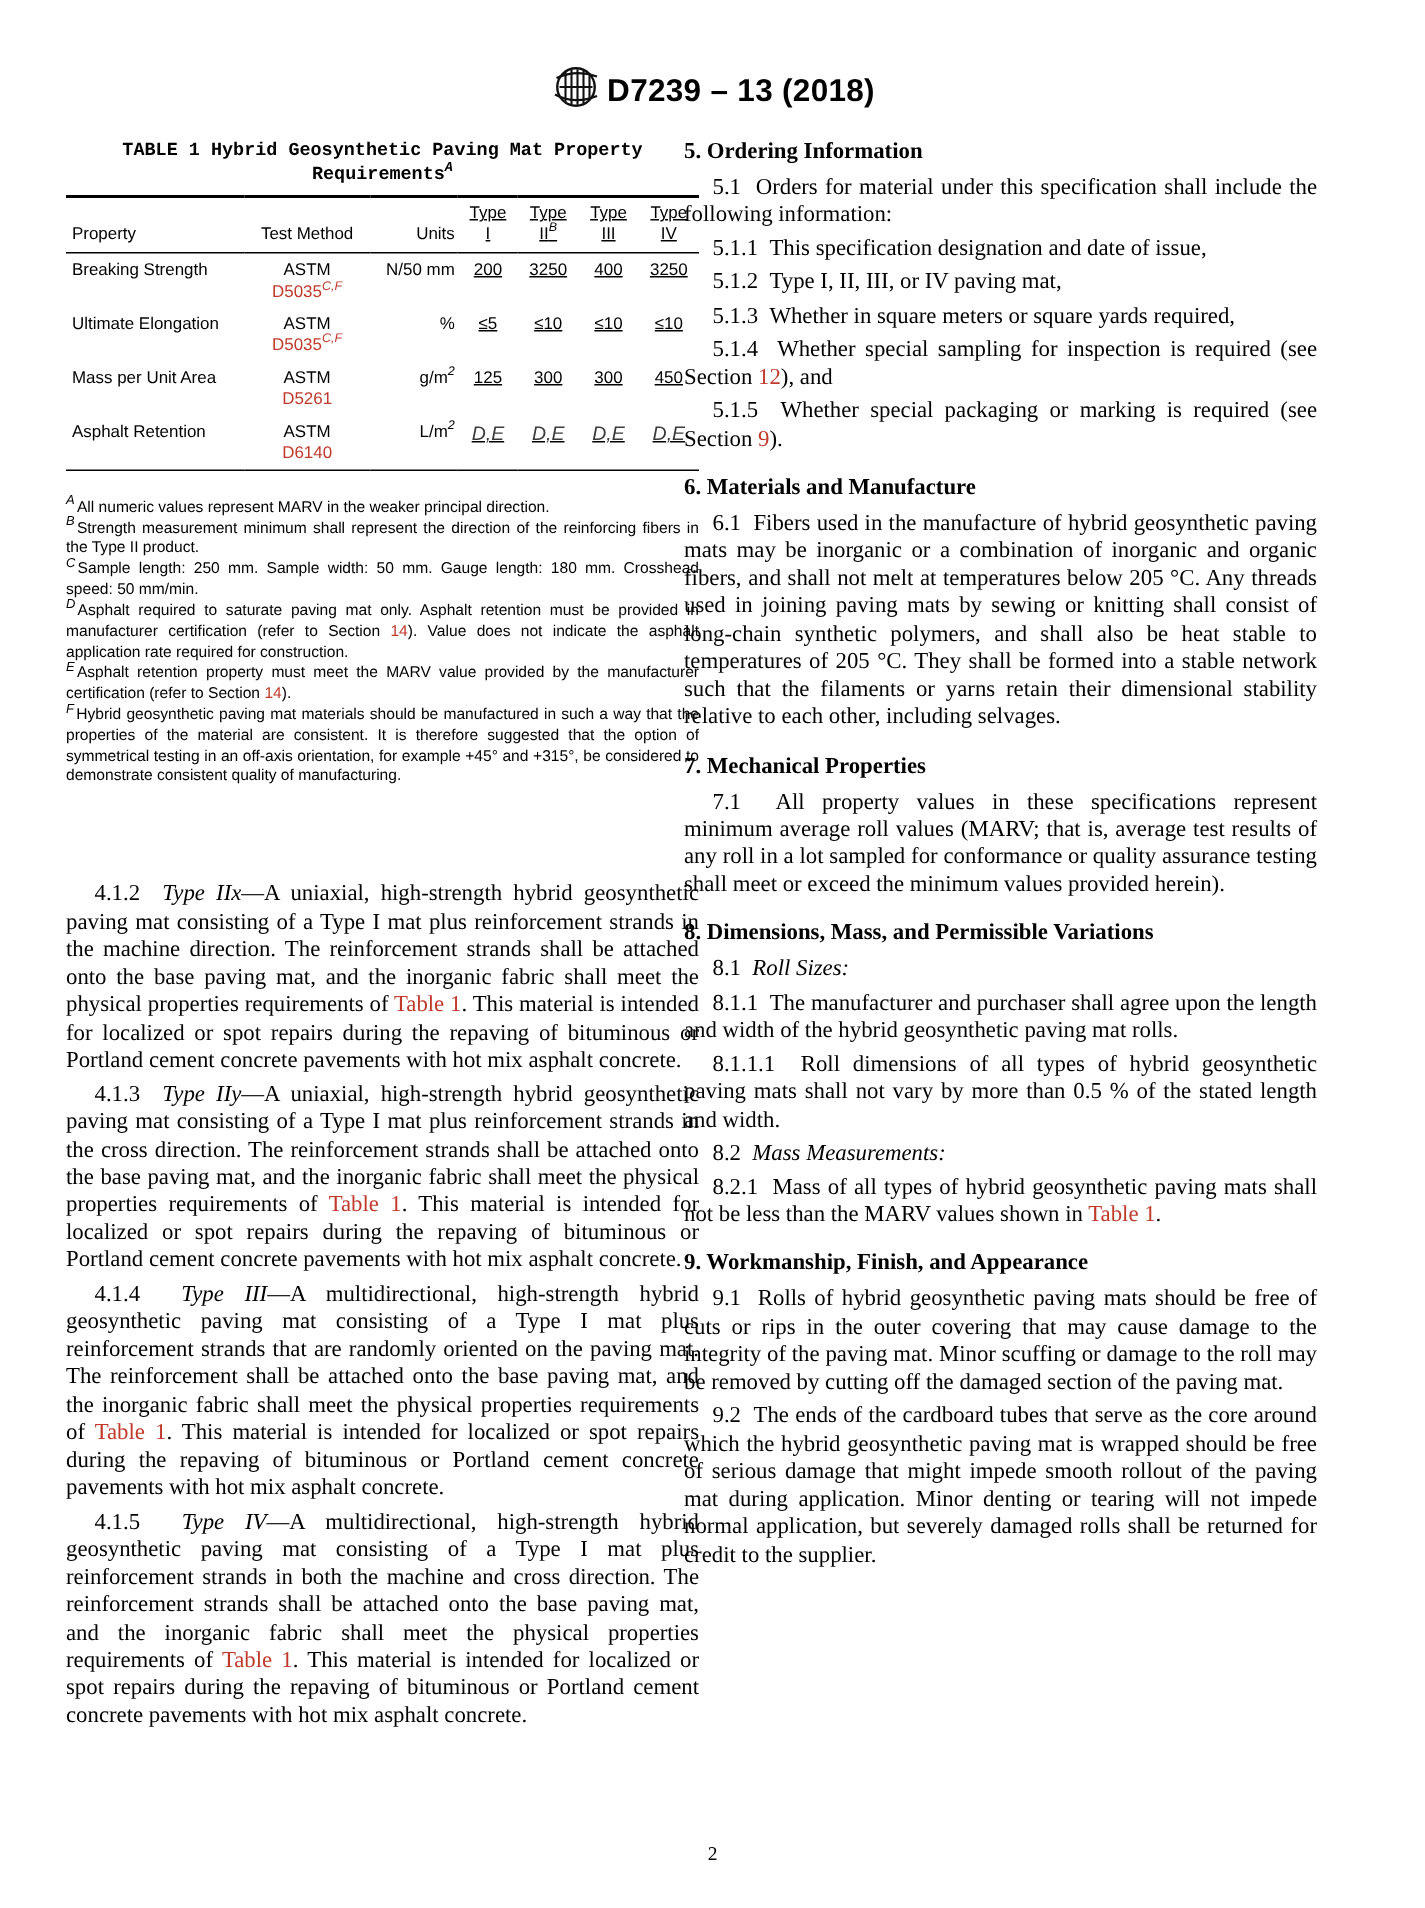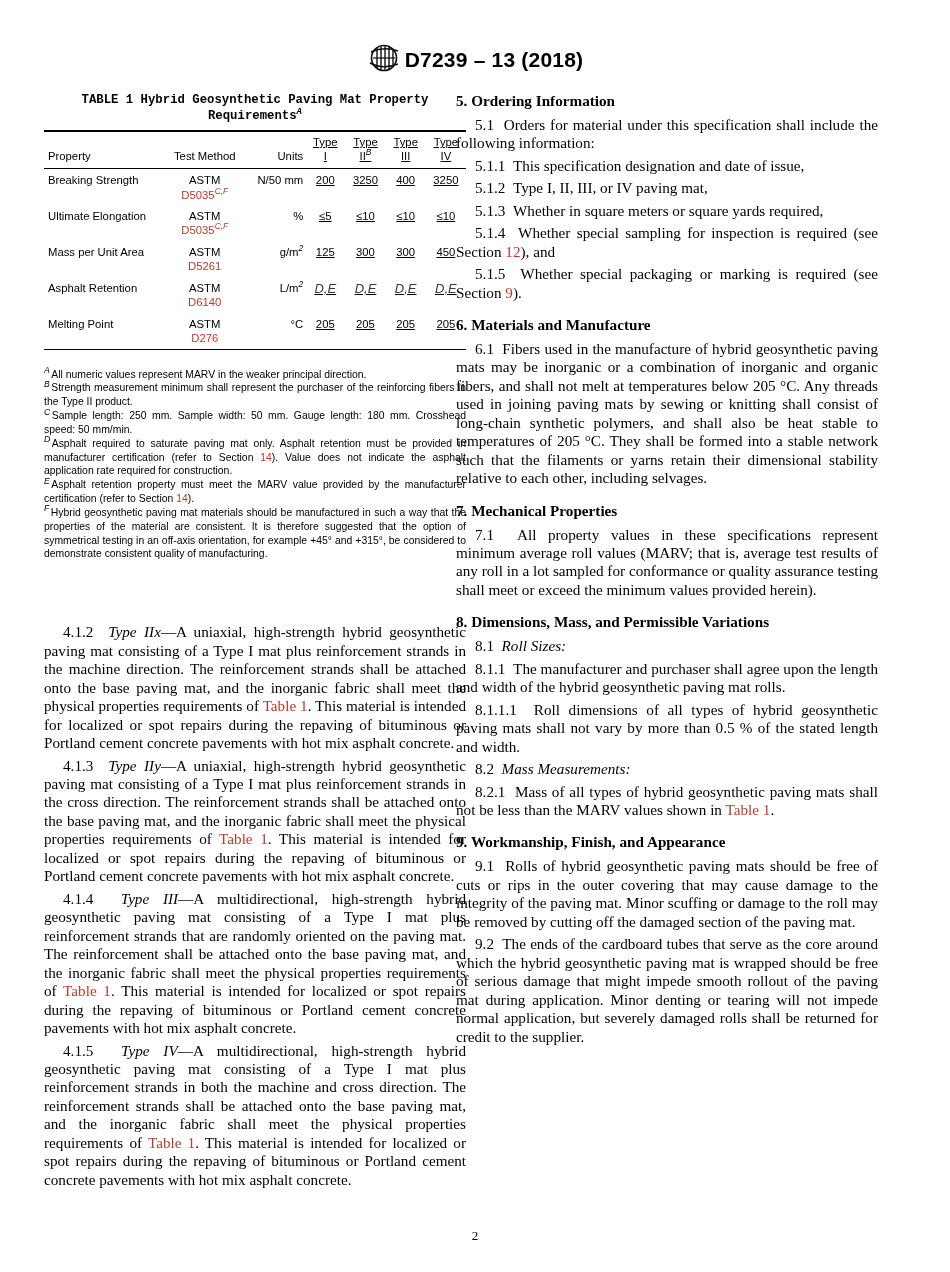--- a/index.html
+++ b/index.html
@@ -220,38 +220,26 @@
         <td class="c-method">
           <span class="method-std">ASTM</span>
           <span class="method-num"><span>D6140</span></span>
         </td>
         <td class="c-units"><span>L/m</span><sup>2</sup></td>
         <td class="c-type"><span class="fn-mark">D,E</span></td>
         <td class="c-type"><span class="fn-mark">D,E</span></td>
         <td class="c-type"><span class="fn-mark">D,E</span></td>
         <td class="c-type"><span class="fn-mark">D,E</span></td>
       </tr>
-      <tr>
-        <td class="c-prop">Melting Point</td>
-        <td class="c-method">
-          <span class="method-std">ASTM</span>
-          <span class="method-num"><span>D276</span></span>
-        </td>
-        <td class="c-units"><span>°C</span><sup></sup></td>
-        <td class="c-type">205</td>
-        <td class="c-type">205</td>
-        <td class="c-type">205</td>
-        <td class="c-type">205</td>
-      </tr>
     </tbody>
   </table>
 
   <div class="footnotes">
     <p><span class="fn-lbl">A</span><span>All numeric values represent MARV in the weaker principal direction.</span></p>
-    <p><span class="fn-lbl">B</span><span>Strength measurement minimum shall represent the purchaser of the reinforcing fibers in the Type II product.</span></p>
+    <p><span class="fn-lbl">B</span><span>Strength measurement minimum shall represent the direction of the reinforcing fibers in the Type II product.</span></p>
     <p><span class="fn-lbl">C</span><span>Sample length: 250 mm. Sample width: 50 mm. Gauge length: 180 mm. Crosshead speed: 50 mm/min.</span></p>
     <p><span class="fn-lbl">D</span><span>Asphalt required to saturate paving mat only. Asphalt retention must be provided in manufacturer certification (refer to Section </span><span class="lnk">14</span><span>). Value does not indicate the asphalt application rate required for construction.</span></p>
     <p><span class="fn-lbl">E</span><span>Asphalt retention property must meet the MARV value provided by the manufacturer certification (refer to Section </span><span class="lnk">14</span><span>).</span></p>
     <p><span class="fn-lbl">F</span><span>Hybrid geosynthetic paving mat materials should be manufactured in such a way that the properties of the material are consistent. It is therefore suggested that the option of symmetrical testing in an off-axis orientation, for example +45° and +315°, be considered to demonstrate consistent quality of manufacturing.</span></p>
   </div>
 
   <div style="height:62px"></div>
 
   <p class="body">
     <span>4.1.2</span>&nbsp;

